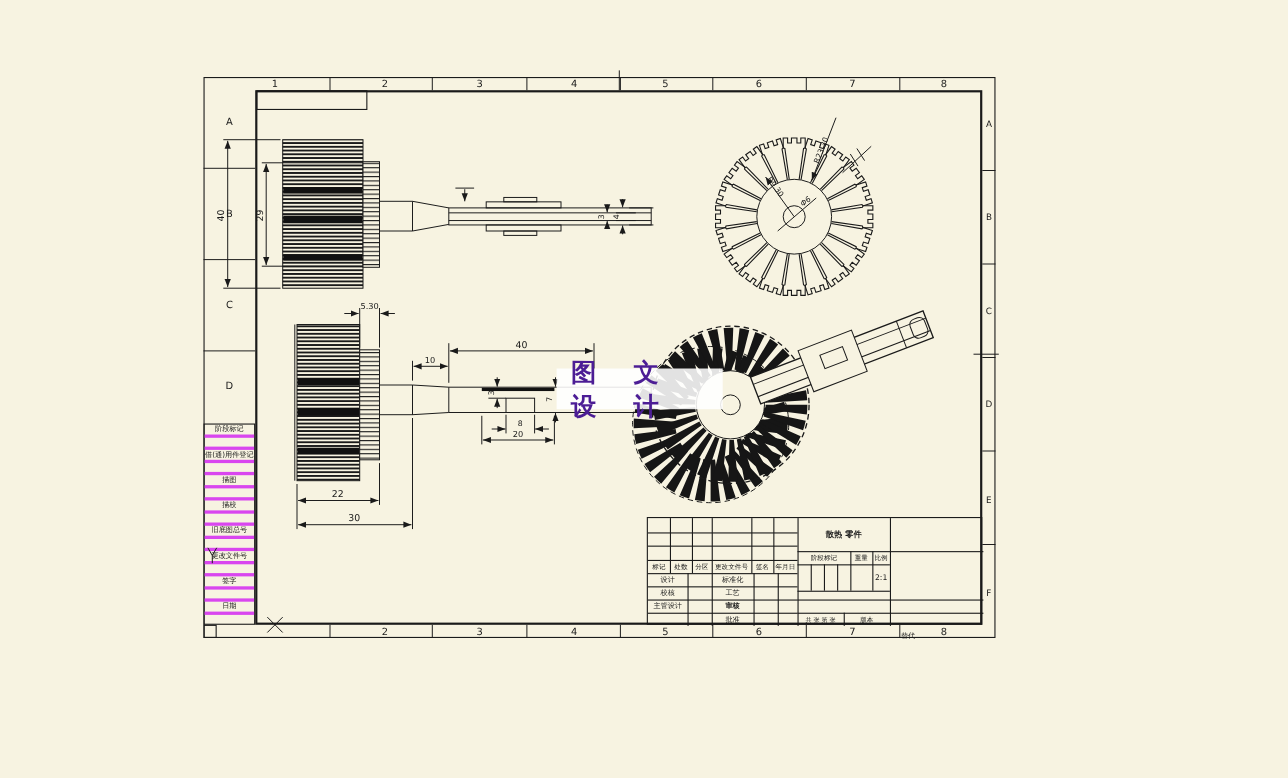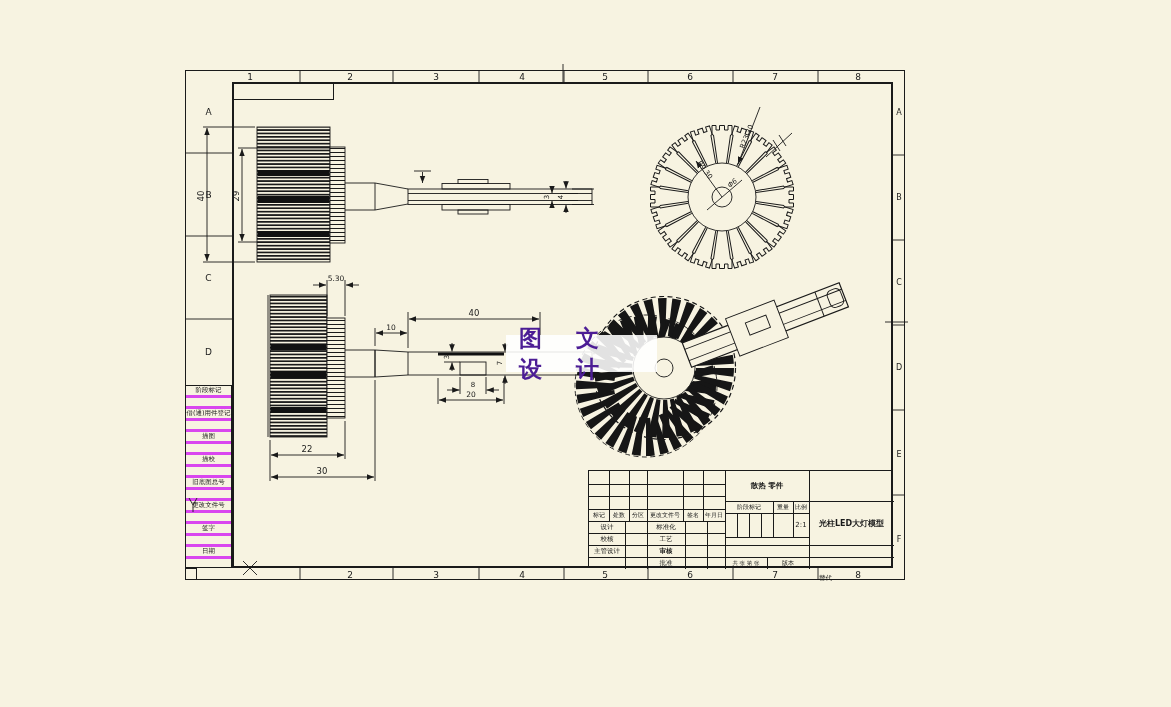--- a/index.html
+++ b/index.html
@@ -128,21 +128,20 @@
   <div class="txt" style="left:0;top:62px;width:36px;height:12px;font-size:6.5px;">校核</div>
   <div class="txt" style="left:0;top:74px;width:36px;height:12px;font-size:6.5px;">主管设计</div>
   <div class="txt" style="left:58px;top:50px;width:38px;height:12px;font-size:6.5px;">标准化</div>
   <div class="txt" style="left:58px;top:62px;width:38px;height:12px;font-size:6.5px;">工艺</div>
   <div class="txt" style="left:58px;top:74px;width:38px;height:12px;font-size:6.5px;font-weight:bold;">审核</div>
   <div class="txt" style="left:58px;top:86px;width:38px;height:12px;font-size:6.5px;">批准</div>
   <div class="txt" style="left:136px;top:30px;width:48px;height:12px;">阶段标记</div>
   <div class="txt" style="left:184px;top:30px;width:20px;height:12px;">重量</div>
   <div class="txt" style="left:204px;top:30px;width:16px;height:12px;">比例</div>
   <div class="txt" style="left:204px;top:42px;width:16px;height:24px;font-size:7px;">2:1</div>
-  <div class="txt" style="left:220px;top:30px;width:85px;height:44px;font-size:8px;font-weight:bold;">光柱LED大灯模型</div>
   <div class="txt" style="left:136px;top:86px;width:42px;height:12px;font-size:5.5px;">共 张 第 张</div>
   <div class="txt" style="left:178px;top:86px;width:42px;height:12px;">版本</div>
   <div class="txt" style="left:220px;top:101px;width:60px;height:12px;justify-content:flex-start;padding-left:10px;font-size:6.5px;">替代</div>
 </div>
 
 <svg class="abs" id="views-svg" viewBox="0 0 1171 707">
   <defs>
     <pattern id="pA" width="4" height="3.4" patternUnits="userSpaceOnUse">
       <rect width="4" height="3.4" fill="#f7f3e1"></rect>
       <rect width="4" height="1.7" fill="#1a1a1a"></rect>

